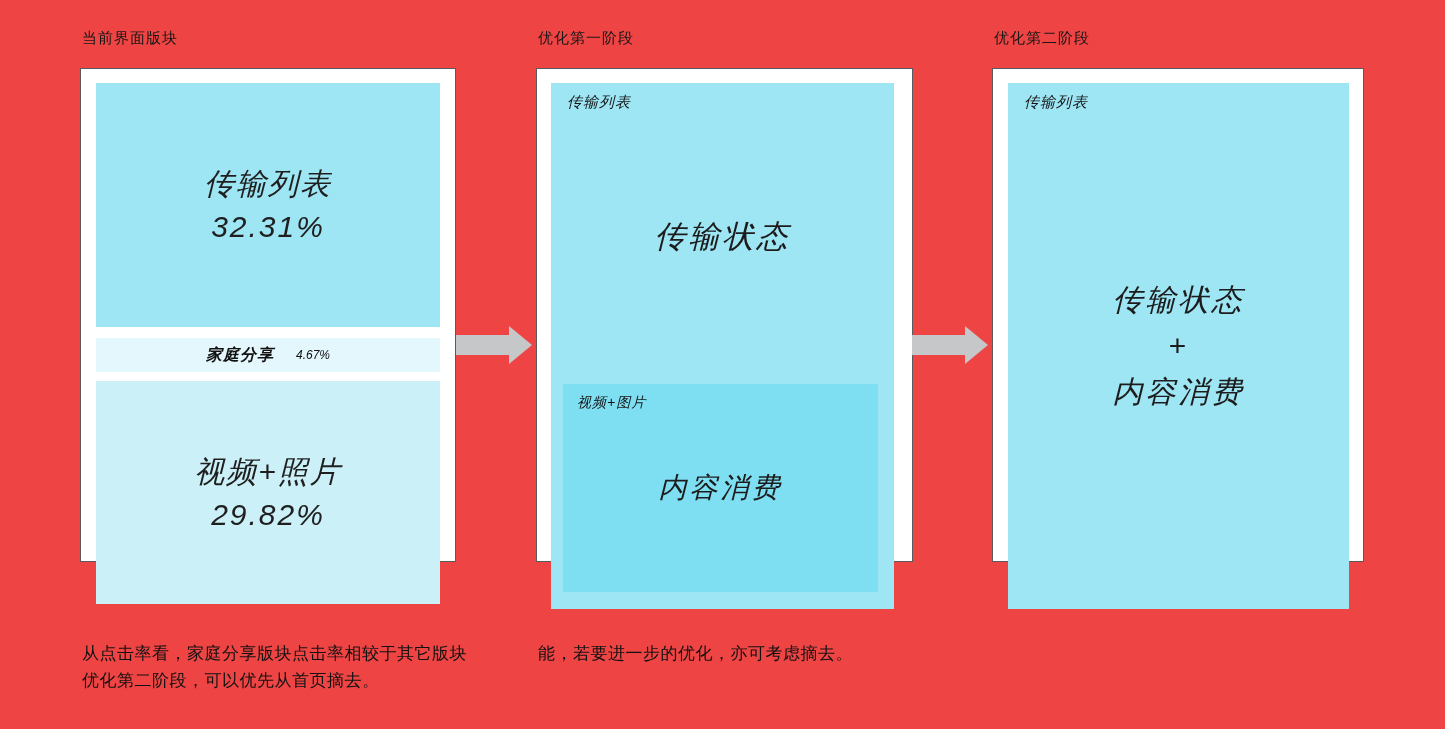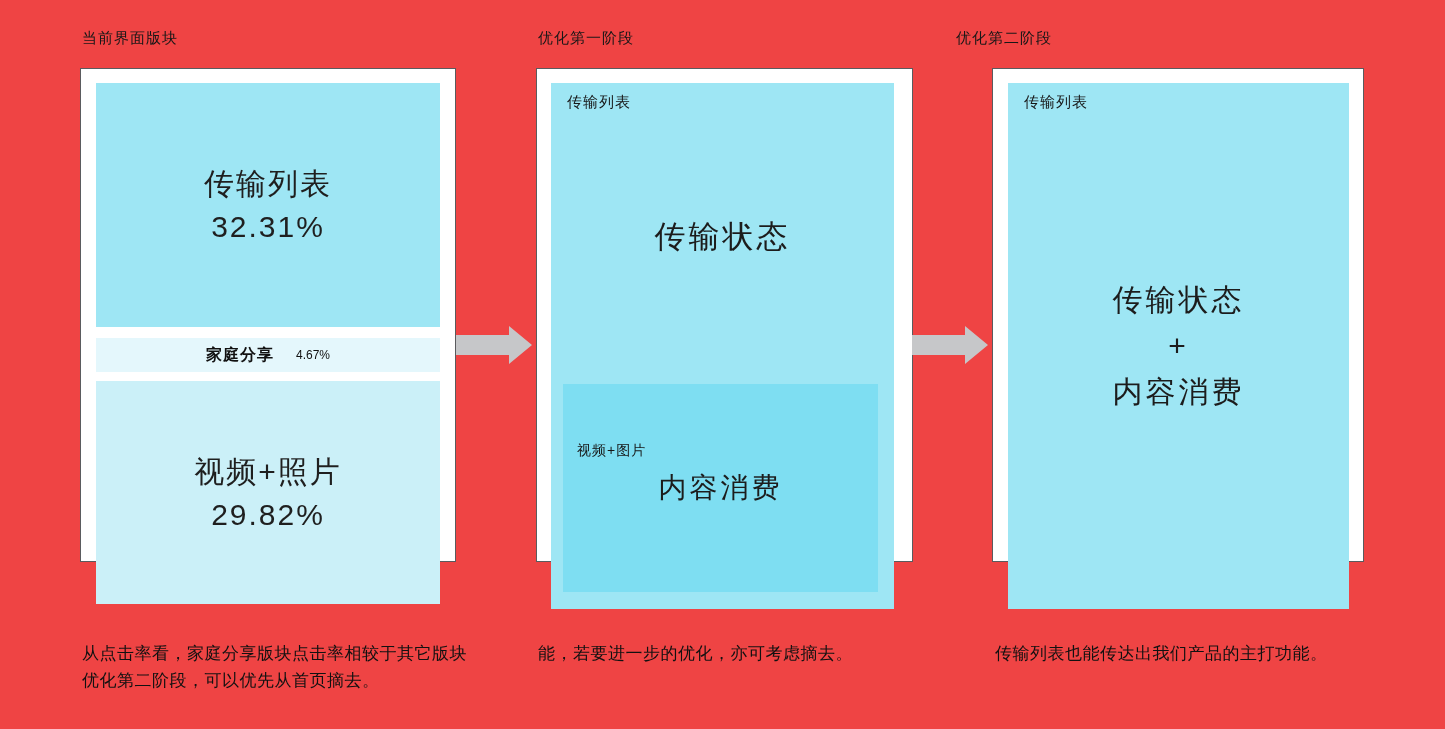--- a/index.html
+++ b/index.html
@@ -1,56 +1,56 @@
 <!DOCTYPE html>
 <html><head>
 <meta charset="utf-8">
 <style>
   html,body{margin:0;padding:0;background:#f8f9fb;}
   body{font-family:"Liberation Sans","DejaVu Sans",sans-serif;color:#1a1a1a;}
   .stage{position:relative;width:1445px;height:729px;background:#ef4444;overflow:hidden;padding-left:8px;}
 
   .panel-title{position:absolute;top:29px;font-size:15px;letter-spacing:1px;color:#171717;white-space:nowrap;}
 
-  .panel{position:absolute;top:68px;height:494px;background:#ffffff;border:1.5px solid #5a5b5e;box-sizing:border-box;}
+  .panel{position:absolute;top:68px;height:494px;background:#ffffff;border:1.5px solid #5a5b5e;box-sizing:border-box;font-style:italic;}
 
   .blk{position:absolute;display:flex;flex-direction:column;align-items:center;justify-content:center;text-align:center;}
 
   
   .p1-a{left:15px;right:15px;top:14px;height:244px;background:#9ee6f4;}
   .p1-b{left:15px;right:15px;top:269px;height:34px;background:#e4f7fc;flex-direction:row;gap:22px;}
   .p1-c{left:15px;right:15px;top:312px;height:223px;background:#cbf0f8;}
   .big{font-size:30px;line-height:43px;letter-spacing:2px;color:#1f1f1f;}
   .strip-label{font-size:16px;font-weight:700;letter-spacing:1px;color:#111;}
   .strip-value{font-size:12px;color:#111;}
 
   
   .p2-outer{left:14px;top:14px;width:343px;height:526px;background:#9ee6f4;}
   .region-label{position:absolute;top:10px;left:16px;font-size:15px;letter-spacing:1px;color:#161616;}
   .p2-center{position:absolute;top:133px;left:0;right:0;text-align:center;font-size:31px;letter-spacing:3px;color:#1c1c1c;}
   .p2-inner{position:absolute;left:12px;top:301px;width:315px;height:208px;background:#7edef2;}
-  .inner-label{position:absolute;top:10px;left:14px;font-size:14px;letter-spacing:1px;color:#161616;margin-top:48px;}
+  .inner-label{position:absolute;top:10px;left:14px;font-size:14px;letter-spacing:1px;color:#161616;}
   .inner-center{position:absolute;top:0;left:0;right:0;bottom:0;display:flex;align-items:center;justify-content:center;font-size:28px;letter-spacing:3px;color:#1c1c1c;}
 
   
   .p3-blk{left:15px;top:14px;width:341px;height:526px;background:#9ee6f4;}
   .p3-lines{font-size:30px;line-height:46px;letter-spacing:3px;color:#1c1c1c;}
 
   .flow-arrow{position:absolute;top:325px;width:77px;height:40px;}
 
   .caption{position:absolute;top:640px;font-size:17px;line-height:27px;letter-spacing:0.5px;color:#111;white-space:nowrap;}
 </style>
 </head>
 <body>
 
 <div class="stage">
 
   <div class="panel-title" style="left:82px">当前界面版块</div>
   <div class="panel-title" style="left:538px">优化第一阶段</div>
-  <div class="panel-title" style="left:956px">优化第二阶段</div>
+  <div class="panel-title" style="left:994px">优化第二阶段</div>
 
   <div class="panel" style="left:80px;width:376px">
     <div class="blk p1-a">
       <div class="big">传输列表</div>
       <div class="big">32.31%</div>
     </div>
     <div class="blk p1-b">
       <span class="strip-label">家庭分享</span>
       <span class="strip-value">4.67%</span>
     </div>
@@ -89,16 +89,15 @@
   </div>
 
   <div class="caption" style="left:82px">
     <div>从点击率看，家庭分享版块点击率相较于其它版块</div>
     <div>优化第二阶段，可以优先从首页摘去。</div>
   </div>
   <div class="caption" style="left:538px">
     <div>能，若要进一步的优化，亦可考虑摘去。</div>
   </div>
   <div class="caption" style="left:995px">
-    <div>传输列表也能传达出我们产品的主打功能。</div>
   </div>
 
 </div>
 
 </body></html>

